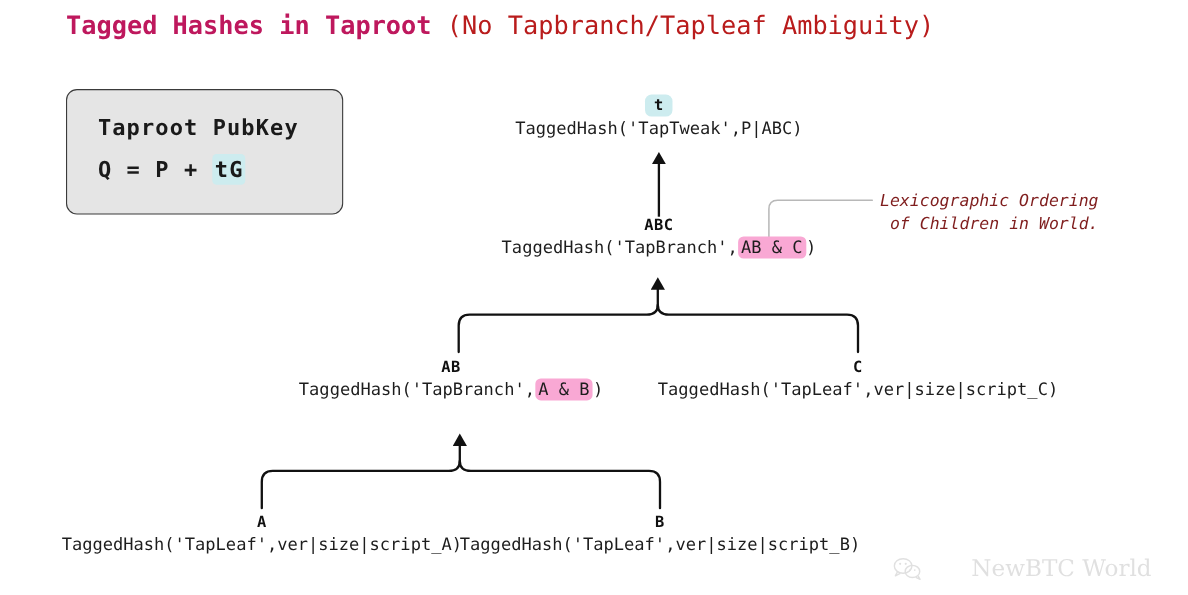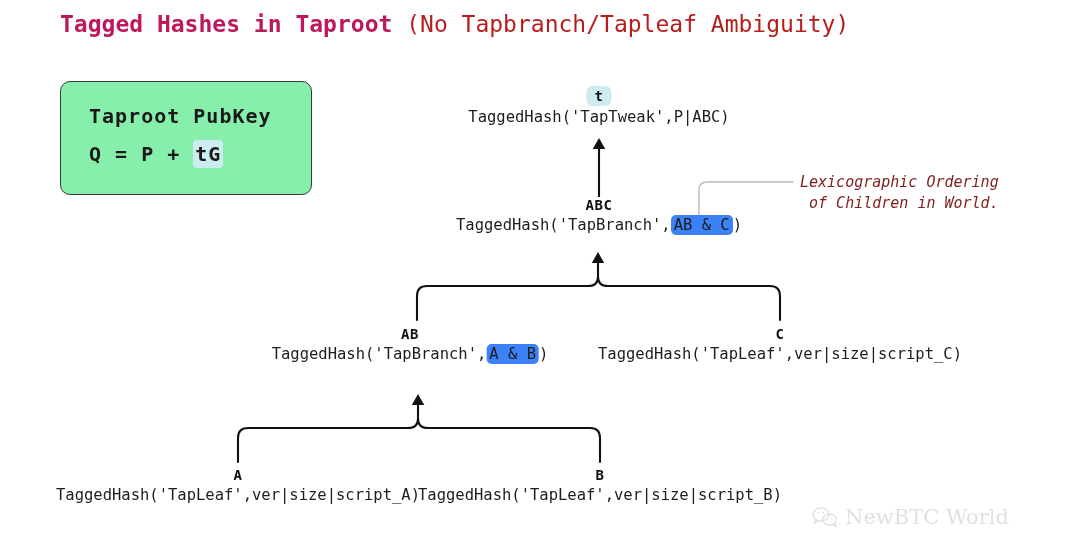--- a/index.html
+++ b/index.html
@@ -40,21 +40,21 @@
   
   #pubkey-box {
     position: absolute;
     left: 60px;
     top: 81px;
     width: 252px;
     height: 114px;
     border: 1.6px solid #3a3a3a;
     border-radius: 10px;
     box-sizing: border-box;
-    background: #86efac;
+    background: #e5e5e5;
   }
   #pubkey-title {
     position: absolute;
     left: 28px;
     top: 22px;
     font-size: 20px;
     font-weight: bold;
     letter-spacing: 1px;
     white-space: nowrap;
   }
@@ -66,21 +66,21 @@
     font-weight: bold;
     letter-spacing: 1px;
     white-space: nowrap;
   }
   .hl-cyan {
     background: #cdecef;
     border-radius: 4px;
     padding: 2px 2px;
   }
   .hl-gray {
-    background: #3b82f6;
+    background: #f9a8d4;
     border-radius: 5px;
     padding: 1px 3px;
   }
 
   
   .node {
     position: absolute;
     text-align: center;
     white-space: nowrap;
     transform: translateX(-50%);
@@ -140,20 +140,21 @@
     display: flex;
     align-items: center;
     gap: 7px;
     opacity: 0.30;
   }
   #watermark .wm-text {
     font-family: "DejaVu Serif", "Liberation Serif", serif;
     font-size: 21px;
     color: #9a9a9a;
     white-space: nowrap;
+    margin-left: 38px;
   }
 </style>
 </head>
 <body>
 
 <div id="canvas">
 
   <div id="title">
     <span class="strong">Tagged Hashes in Taproot</span><span class="light"> (No Tapbranch/Tapleaf Ambiguity)</span>
   </div>

